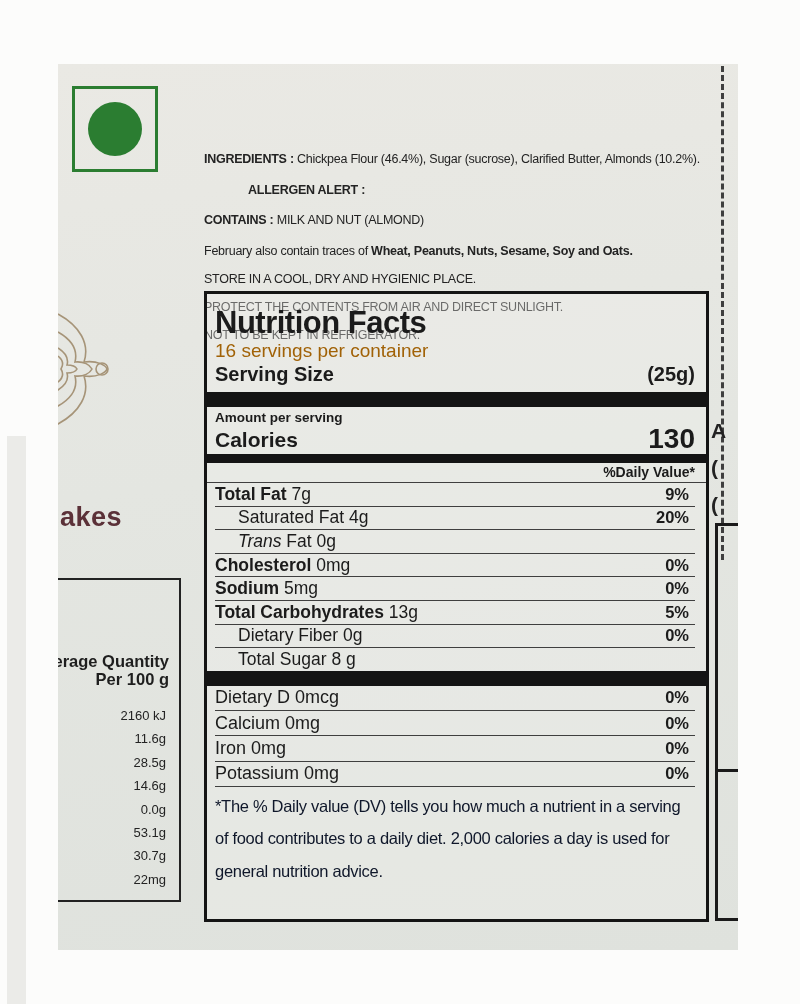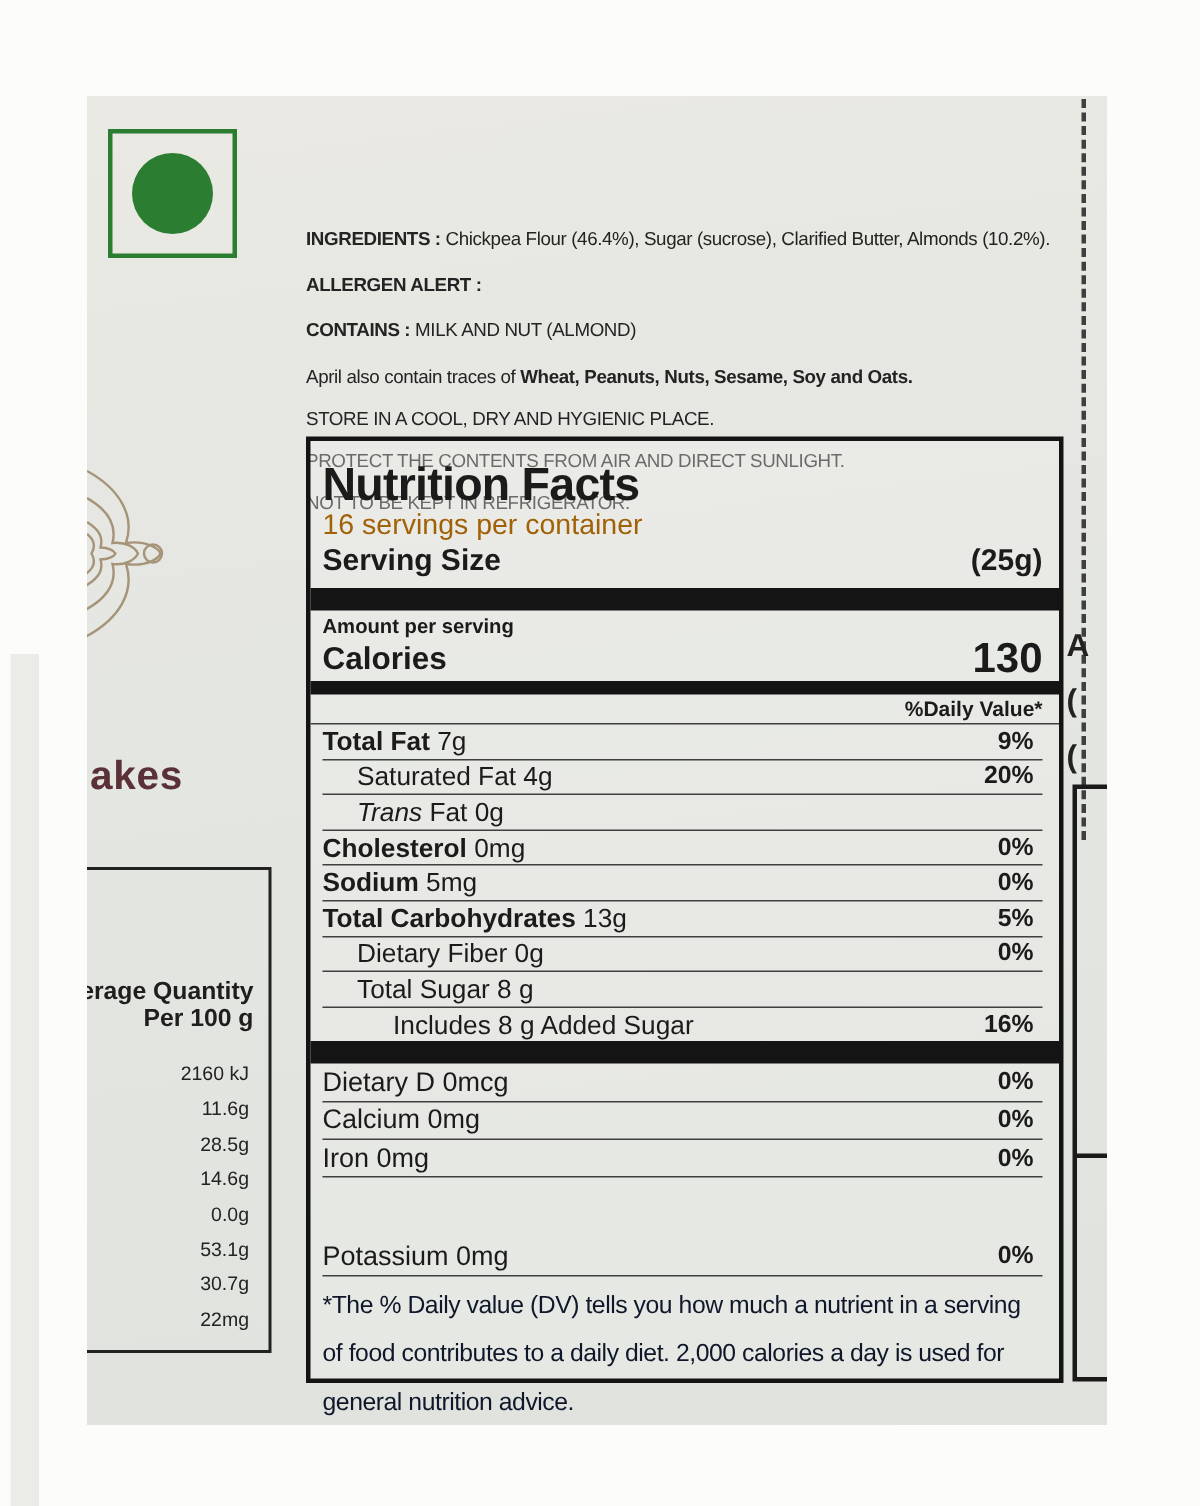--- a/index.html
+++ b/index.html
@@ -54,41 +54,41 @@
   .nf-calories .cl{font-size:21px;font-weight:bold;}
   .nf-calories .cv{font-size:28px;font-weight:bold;line-height:26px;}
   .nf-dv-header{font-size:14px;font-weight:bold;text-align:right;line-height:19px;border-bottom:1px solid #3f3f3f;}
   .nf-row{display:flex;justify-content:space-between;align-items:center;height:22.6px;border-bottom:1px solid #3f3f3f;font-size:17.5px;}
   .nf-rows .nf-row:last-child{border-bottom:none;}
   .nf-row .nf-name{white-space:nowrap;}
   .nf-row.ind1 .nf-name{padding-left:23px;}
   .nf-row.ind2 .nf-name{padding-left:47px;}
   .nf-row .nf-dv{font-weight:bold;font-size:16.5px;padding-right:6px;}
   .vit-rows .nf-row{height:24.3px;font-size:18px;}
-  .vit-rows .nf-row:last-child{border-bottom:1px solid #3f3f3f;margin-top:40px;}
+  .vit-rows .nf-row:last-child{border-bottom:1px solid #3f3f3f;}
   .nf-footnote{font-size:16.5px;letter-spacing:-0.3px;line-height:32.5px;padding-top:3px;color:#0f172a;}
 </style>
 </head>
 <body>
 
 <div class="stage">
 
   <div class="left-strip"></div>
 
   <div class="package">
 
     <div class="veg-square">
       <div class="veg-circle"></div>
     </div>
 
     <div class="info-block" id="info-block">
         <div class="info-line" style="top: 68px;"><b>INGREDIENTS : </b><span>Chickpea Flour (46.4%), Sugar (sucrose), Clarified Butter, Almonds (10.2%).</span></div>
-        <div class="info-line" style="top: 99px;"><b>ALLERGEN ALERT :</b></div>
+        <div class="info-line" style="top: 99px; margin-left: 44px;"><b>ALLERGEN ALERT :</b></div>
         <div class="info-line" style="top: 129px;"><b>CONTAINS : </b><span>MILK AND NUT (ALMOND)</span></div>
-        <div class="info-line" style="top: 160px;"><span>April also contain traces of  </span><b>Wheat, Peanuts, Nuts, Sesame, Soy and Oats.</b></div>
+        <div class="info-line" style="top: 160px;"><span>February also contain traces of  </span><b>Wheat, Peanuts, Nuts, Sesame, Soy and Oats.</b></div>
         <div class="info-line" style="top: 188px;"><span>STORE IN A COOL, DRY AND HYGIENIC PLACE.</span></div>
         <div class="info-line" style="top: 216px;"><span>PROTECT THE CONTENTS FROM AIR AND DIRECT SUNLIGHT.</span></div>
         <div class="info-line" style="top: 244px;"><span>NOT TO BE KEPT IN REFRIGERATOR.</span></div>
       </div>
 
     <svg class="ornament" viewBox="0 0 128 130">
       <g fill="none" stroke="#a69478" stroke-width="1.6">
         <path d="M64 10 C 86 22, 96 40, 90 58 C 104 56, 112 62, 113 65 C 112 68, 104 74, 90 72 C 96 90, 86 108, 64 120 C 50 106, 44 92, 46 78 C 36 86, 24 88, 14 84"></path>
         <path d="M64 28 C 78 36, 84 46, 81 58 C 90 57, 96 61, 98 65 C 96 69, 90 73, 81 72 C 84 84, 78 94, 64 102 C 54 92, 50 82, 52 72"></path>
         <path d="M64 44 C 72 49, 75 54, 73 61 C 78 61, 82 63, 83 65 C 82 67, 78 69, 73 69 C 75 76, 72 81, 64 86 C 58 80, 56 74, 58 68 C 52 72, 46 72, 42 69"></path>
@@ -169,24 +169,20 @@
           <span class="nf-dv">5%</span>
         </div>
         <div class="nf-row ind1">
           <span class="nf-name"><span>Dietary Fiber</span> 0g</span>
           <span class="nf-dv">0%</span>
         </div>
         <div class="nf-row ind1">
           <span class="nf-name"><span>Total Sugar</span> 8 g</span>
           <span class="nf-dv"></span>
         </div>
-        <div class="nf-row ind2">
-          <span class="nf-name"><span>Includes 8 g  Added Sugar</span></span>
-          <span class="nf-dv">16%</span>
-        </div>
       </div>
     <div class="bar thick" style="margin-top:0;"></div>
     <div class="vit-rows nf-pad" id="vit-rows">
         <div class="nf-row ind0">
           <span class="nf-name"><span>Dietary D</span> 0mcg</span>
           <span class="nf-dv">0%</span>
         </div>
         <div class="nf-row ind0">
           <span class="nf-name"><span>Calcium</span> 0mg</span>
           <span class="nf-dv">0%</span>

